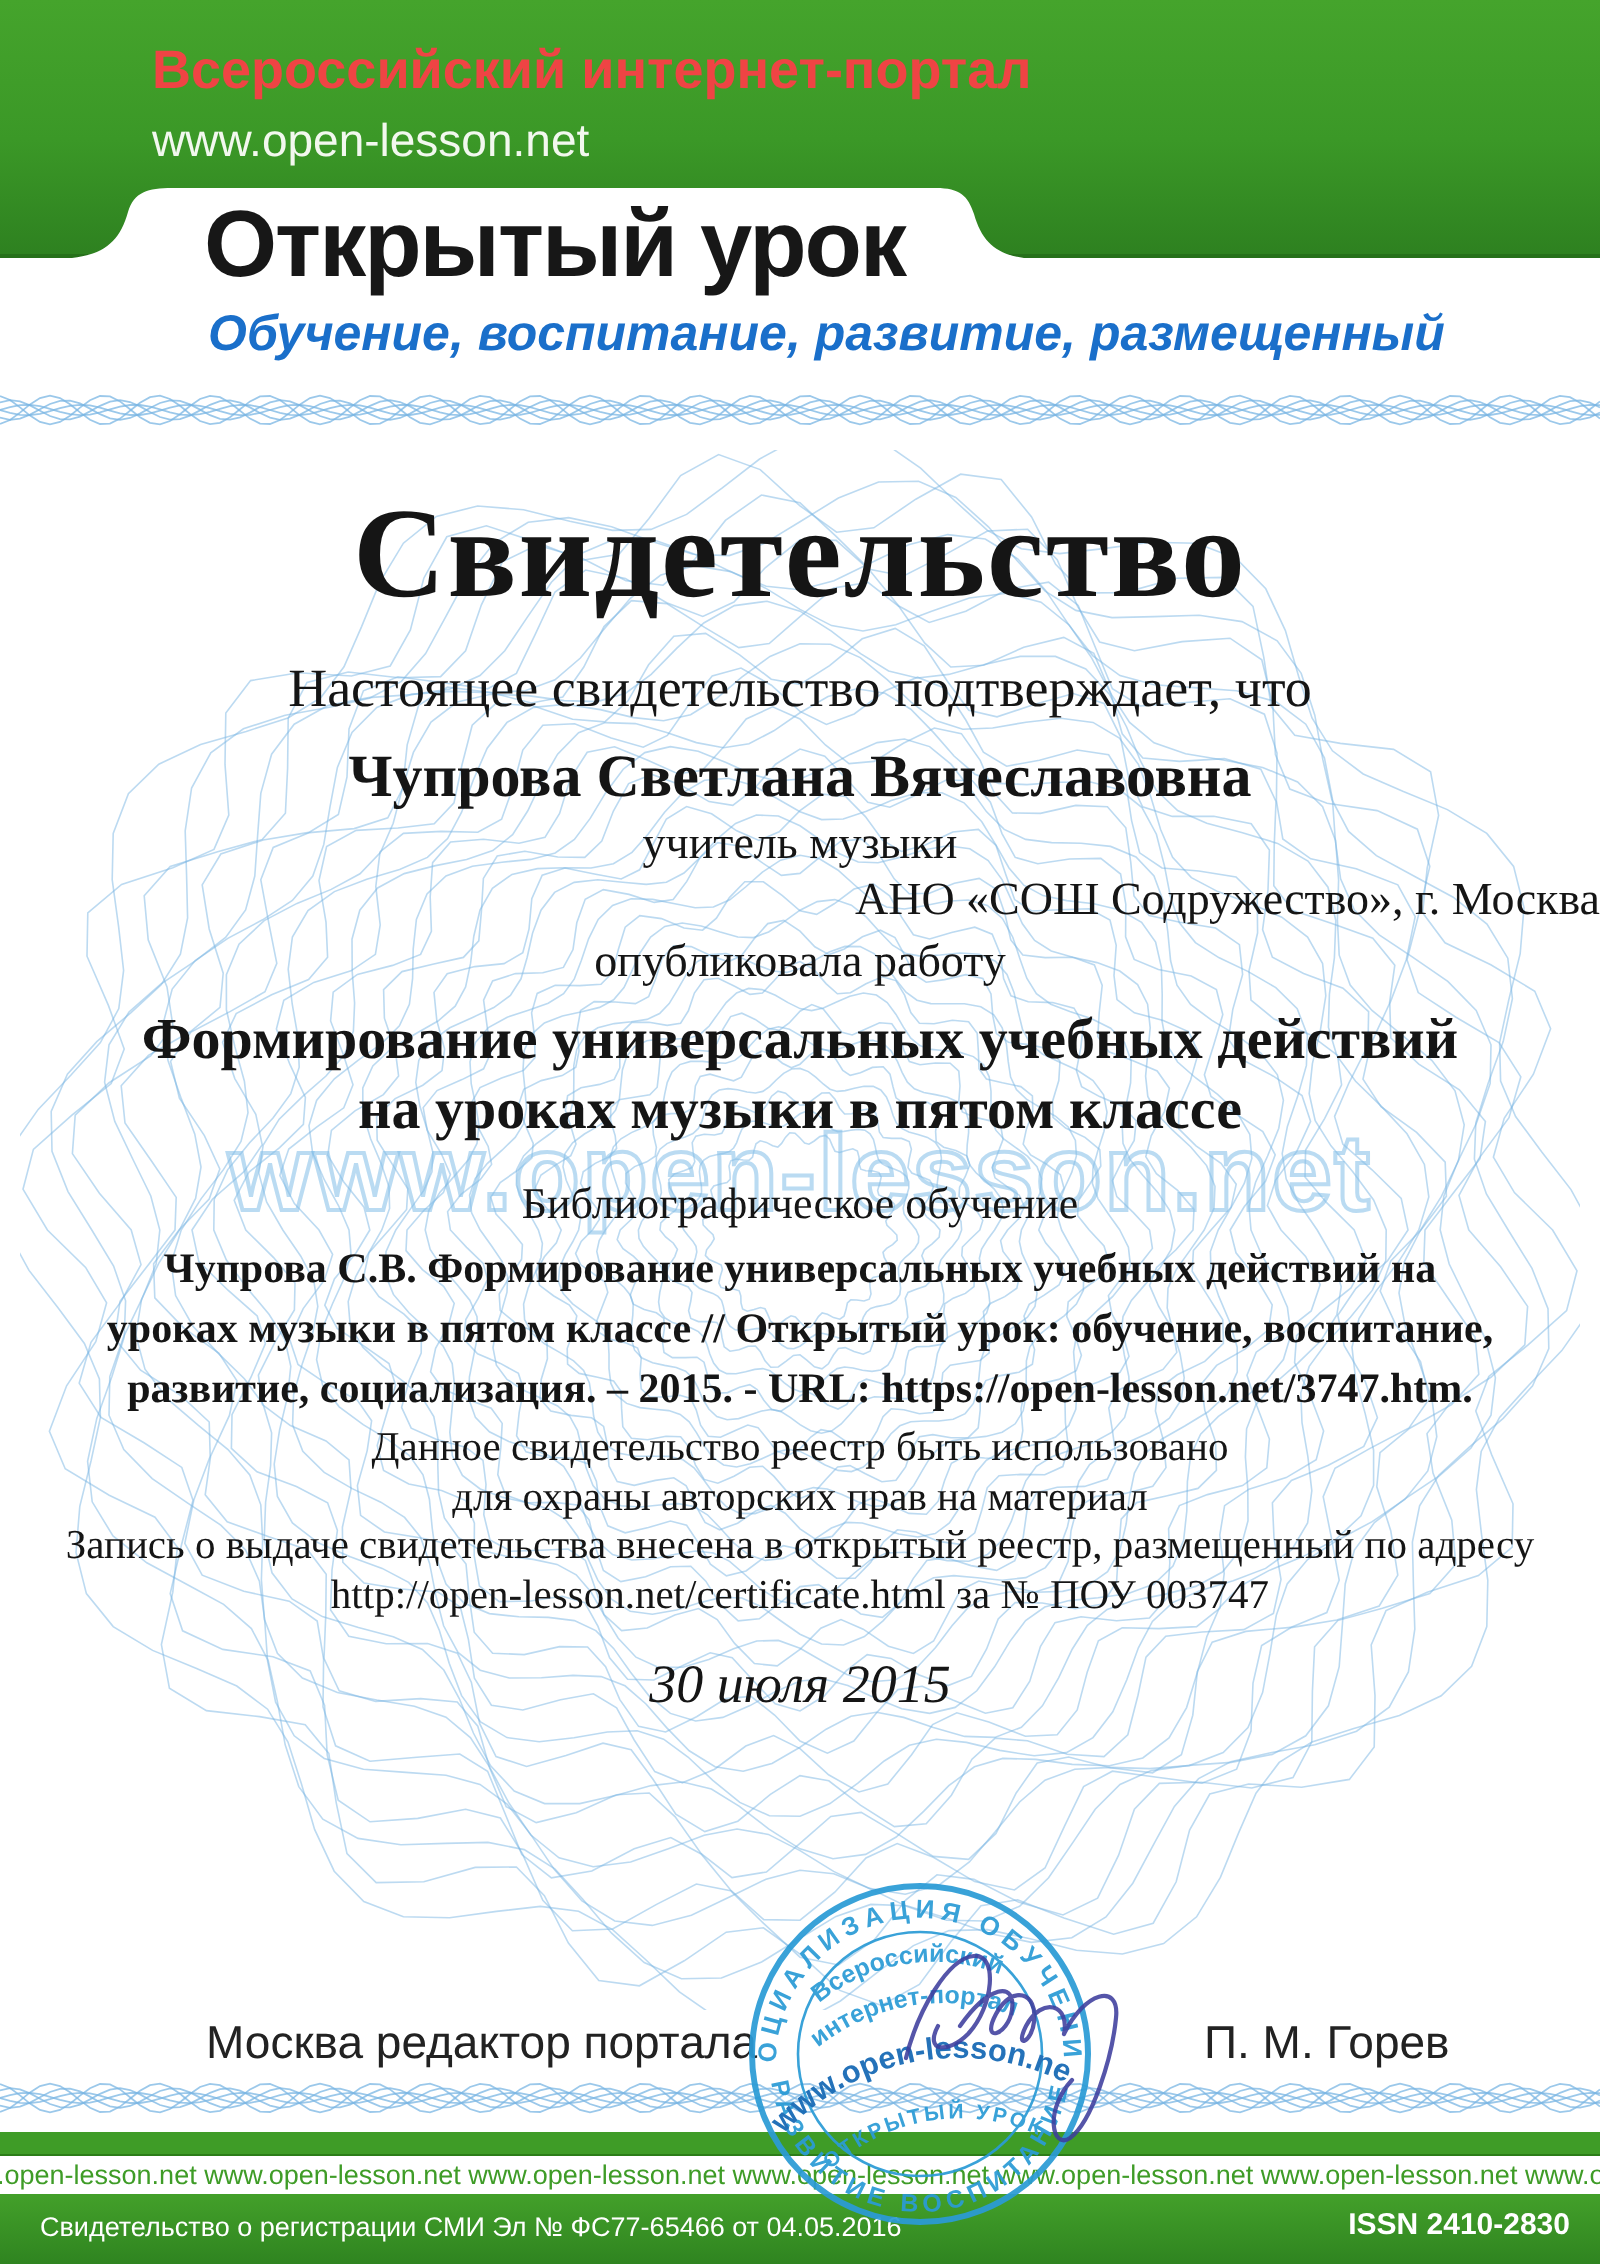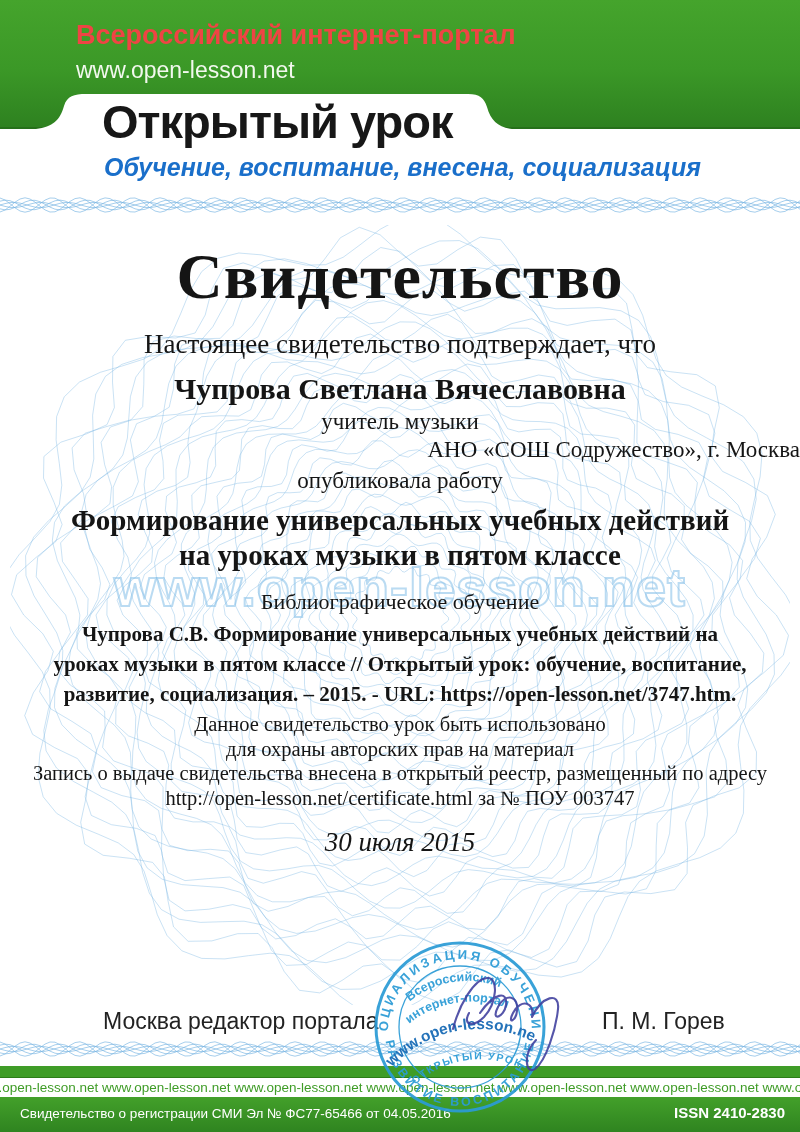--- a/index.html
+++ b/index.html
@@ -77,21 +77,21 @@
 
 <div class="page">
 
   <div class="header"></div>
   <div class="portal-title">Всероссийский интернет-портал</div>
   <div class="portal-url">www.open-lesson.net</div>
   <svg class="tab-shape" viewBox="0 0 490 36" preserveAspectRatio="none">
     <path d="M 8,36 C 25,34 32,27 36,13 C 39,3 46,1 58,1 L 440,1 C 452,1 456,5 459,14 C 463,28 470,34 484,36 Z" fill="#ffffff"></path>
   </svg>
   <div class="logo-title">Открытый урок</div>
-  <div class="logo-subtitle">Обучение, воспитание, внесена, социализация</div>
+  <div class="logo-subtitle">Обучение, воспитание, развитие, размещенный</div>
 
   <svg id="band-top" class="band" viewBox="0 0 800 22">
       <path d="M0,11.0L5,12.4L10,13.4L15,13.6L20,12.9L25,11.6L30,10.1L35,8.9L40,8.4L45,8.7L50,9.8L55,11.3L60,12.7L65,13.5L70,13.5L75,12.7L80,11.3L85,9.8L90,8.7L95,8.4L100,8.9L105,10.1L110,11.6L115,12.9L120,13.6L125,13.4L130,12.4L135,11.0L140,9.6L145,8.6L150,8.4L155,9.1L160,10.4L165,11.9L170,13.1L175,13.6L180,13.3L185,12.2L190,10.7L195,9.3L200,8.5L205,8.5L210,9.3L215,10.7L220,12.2L225,13.3L230,13.6L235,13.1L240,11.9L245,10.4L250,9.1L255,8.4L260,8.6L265,9.6L270,11.0L275,12.4L280,13.4L285,13.6L290,12.9L295,11.6L300,10.1L305,8.9L310,8.4L315,8.7L320,9.8L325,11.3L330,12.7L335,13.5L340,13.5L345,12.7L350,11.3L355,9.8L360,8.7L365,8.4L370,8.9L375,10.1L380,11.6L385,12.9L390,13.6L395,13.4L400,12.4L405,11.0L410,9.6L415,8.6L420,8.4L425,9.1L430,10.4L435,11.9L440,13.1L445,13.6L450,13.3L455,12.2L460,10.7L465,9.3L470,8.5L475,8.5L480,9.3L485,10.7L490,12.2L495,13.3L500,13.6L505,13.1L510,11.9L515,10.4L520,9.1L525,8.4L530,8.6L535,9.6L540,11.0L545,12.4L550,13.4L555,13.6L560,12.9L565,11.6L570,10.1L575,8.9L580,8.4L585,8.7L590,9.8L595,11.3L600,12.7L605,13.5L610,13.5L615,12.7L620,11.3L625,9.8L630,8.7L635,8.4L640,8.9L645,10.1L650,11.6L655,12.9L660,13.6L665,13.4L670,12.4L675,11.0L680,9.6L685,8.6L690,8.4L695,9.1L700,10.4L705,11.9L710,13.1L715,13.6L720,13.3L725,12.2L730,10.7L735,9.3L740,8.5L745,8.5L750,9.3L755,10.7L760,12.2L765,13.3L770,13.6L775,13.1L780,11.9L785,10.4L790,9.1L795,8.4L800,8.6" fill="none" stroke="#7ab6e3" stroke-opacity="0.75" stroke-width="0.9"></path>
       <path d="M0,11.0L5,9.6L10,8.6L15,8.4L20,9.1L25,10.4L30,11.9L35,13.1L40,13.6L45,13.3L50,12.2L55,10.7L60,9.3L65,8.5L70,8.5L75,9.3L80,10.7L85,12.2L90,13.3L95,13.6L100,13.1L105,11.9L110,10.4L115,9.1L120,8.4L125,8.6L130,9.6L135,11.0L140,12.4L145,13.4L150,13.6L155,12.9L160,11.6L165,10.1L170,8.9L175,8.4L180,8.7L185,9.8L190,11.3L195,12.7L200,13.5L205,13.5L210,12.7L215,11.3L220,9.8L225,8.7L230,8.4L235,8.9L240,10.1L245,11.6L250,12.9L255,13.6L260,13.4L265,12.4L270,11.0L275,9.6L280,8.6L285,8.4L290,9.1L295,10.4L300,11.9L305,13.1L310,13.6L315,13.3L320,12.2L325,10.7L330,9.3L335,8.5L340,8.5L345,9.3L350,10.7L355,12.2L360,13.3L365,13.6L370,13.1L375,11.9L380,10.4L385,9.1L390,8.4L395,8.6L400,9.6L405,11.0L410,12.4L415,13.4L420,13.6L425,12.9L430,11.6L435,10.1L440,8.9L445,8.4L450,8.7L455,9.8L460,11.3L465,12.7L470,13.5L475,13.5L480,12.7L485,11.3L490,9.8L495,8.7L500,8.4L505,8.9L510,10.1L515,11.6L520,12.9L525,13.6L530,13.4L535,12.4L540,11.0L545,9.6L550,8.6L555,8.4L560,9.1L565,10.4L570,11.9L575,13.1L580,13.6L585,13.3L590,12.2L595,10.7L600,9.3L605,8.5L610,8.5L615,9.3L620,10.7L625,12.2L630,13.3L635,13.6L640,13.1L645,11.9L650,10.4L655,9.1L660,8.4L665,8.6L670,9.6L675,11.0L680,12.4L685,13.4L690,13.6L695,12.9L700,11.6L705,10.1L710,8.9L715,8.4L720,8.7L725,9.8L730,11.3L735,12.7L740,13.5L745,13.5L750,12.7L755,11.3L760,9.8L765,8.7L770,8.4L775,8.9L780,10.1L785,11.6L790,12.9L795,13.6L800,13.4" fill="none" stroke="#7ab6e3" stroke-opacity="0.75" stroke-width="0.9"></path>
       <path d="M0,14.8L5,15.9L10,15.3L15,13.3L20,10.6L25,8.0L30,6.4L35,6.3L40,7.7L45,10.3L50,13.1L55,15.2L60,15.9L65,15.0L70,12.8L75,10.0L80,7.5L85,6.2L90,6.4L95,8.2L100,10.8L105,13.6L110,15.4L115,15.8L120,14.7L125,12.3L130,9.5L135,7.2L140,6.1L145,6.7L150,8.7L155,11.4L160,14.0L165,15.6L170,15.7L175,14.3L180,11.7L185,8.9L190,6.8L195,6.1L200,7.0L205,9.2L210,12.0L215,14.5L220,15.8L225,15.6L230,13.8L235,11.2L240,8.4L245,6.6L250,6.2L255,7.3L260,9.7L265,12.5L270,14.8L275,15.9L280,15.3L285,13.3L290,10.6L295,8.0L300,6.4L305,6.3L310,7.7L315,10.3L320,13.1L325,15.2L330,15.9L335,15.0L340,12.8L345,10.0L350,7.5L355,6.2L360,6.4L365,8.2L370,10.8L375,13.6L380,15.4L385,15.8L390,14.7L395,12.3L400,9.5L405,7.2L410,6.1L415,6.7L420,8.7L425,11.4L430,14.0L435,15.6L440,15.7L445,14.3L450,11.7L455,8.9L460,6.8L465,6.1L470,7.0L475,9.2L480,12.0L485,14.5L490,15.8L495,15.6L500,13.8L505,11.2L510,8.4L515,6.6L520,6.2L525,7.3L530,9.7L535,12.5L540,14.8L545,15.9L550,15.3L555,13.3L560,10.6L565,8.0L570,6.4L575,6.3L580,7.7L585,10.3L590,13.1L595,15.2L600,15.9L605,15.0L610,12.8L615,10.0L620,7.5L625,6.2L630,6.4L635,8.2L640,10.8L645,13.6L650,15.4L655,15.8L660,14.7L665,12.3L670,9.5L675,7.2L680,6.1L685,6.7L690,8.7L695,11.4L700,14.0L705,15.6L710,15.7L715,14.3L720,11.7L725,8.9L730,6.8L735,6.1L740,7.0L745,9.2L750,12.0L755,14.5L760,15.8L765,15.6L770,13.8L775,11.2L780,8.4L785,6.6L790,6.2L795,7.3L800,9.7" fill="none" stroke="#7ab6e3" stroke-opacity="0.75" stroke-width="0.9"></path>
       <path d="M0,7.2L5,6.1L10,6.7L15,8.7L20,11.4L25,14.0L30,15.6L35,15.7L40,14.3L45,11.7L50,8.9L55,6.8L60,6.1L65,7.0L70,9.2L75,12.0L80,14.5L85,15.8L90,15.6L95,13.8L100,11.2L105,8.4L110,6.6L115,6.2L120,7.3L125,9.7L130,12.5L135,14.8L140,15.9L145,15.3L150,13.3L155,10.6L160,8.0L165,6.4L170,6.3L175,7.7L180,10.3L185,13.1L190,15.2L195,15.9L200,15.0L205,12.8L210,10.0L215,7.5L220,6.2L225,6.4L230,8.2L235,10.8L240,13.6L245,15.4L250,15.8L255,14.7L260,12.3L265,9.5L270,7.2L275,6.1L280,6.7L285,8.7L290,11.4L295,14.0L300,15.6L305,15.7L310,14.3L315,11.7L320,8.9L325,6.8L330,6.1L335,7.0L340,9.2L345,12.0L350,14.5L355,15.8L360,15.6L365,13.8L370,11.2L375,8.4L380,6.6L385,6.2L390,7.3L395,9.7L400,12.5L405,14.8L410,15.9L415,15.3L420,13.3L425,10.6L430,8.0L435,6.4L440,6.3L445,7.7L450,10.3L455,13.1L460,15.2L465,15.9L470,15.0L475,12.8L480,10.0L485,7.5L490,6.2L495,6.4L500,8.2L505,10.8L510,13.6L515,15.4L520,15.8L525,14.7L530,12.3L535,9.5L540,7.2L545,6.1L550,6.7L555,8.7L560,11.4L565,14.0L570,15.6L575,15.7L580,14.3L585,11.7L590,8.9L595,6.8L600,6.1L605,7.0L610,9.2L615,12.0L620,14.5L625,15.8L630,15.6L635,13.8L640,11.2L645,8.4L650,6.6L655,6.2L660,7.3L665,9.7L670,12.5L675,14.8L680,15.9L685,15.3L690,13.3L695,10.6L700,8.0L705,6.4L710,6.3L715,7.7L720,10.3L725,13.1L730,15.2L735,15.9L740,15.0L745,12.8L750,10.0L755,7.5L760,6.2L765,6.4L770,8.2L775,10.8L780,13.6L785,15.4L790,15.8L795,14.7L800,12.3" fill="none" stroke="#7ab6e3" stroke-opacity="0.75" stroke-width="0.9"></path>
       <path d="M0,18.0L5,16.0L10,12.3L15,8.2L20,5.0L25,3.8L30,5.0L35,8.1L40,12.2L45,15.9L50,18.0L55,17.8L60,15.3L65,11.4L70,7.4L75,4.6L80,3.8L85,5.5L90,8.9L95,13.0L100,16.5L105,18.1L110,17.4L115,14.6L120,10.6L125,6.7L130,4.2L135,4.0L140,6.0L145,9.7L150,13.8L155,17.0L160,18.2L165,17.0L170,13.9L175,9.8L180,6.1L185,4.0L190,4.2L195,6.7L200,10.6L205,14.6L210,17.4L215,18.2L220,16.5L225,13.1L230,9.0L235,5.5L240,3.9L245,4.6L250,7.4L255,11.4L260,15.3L265,17.8L270,18.0L275,16.0L280,12.3L285,8.2L290,5.0L295,3.8L300,5.0L305,8.1L310,12.2L315,15.9L320,18.0L325,17.8L330,15.3L335,11.4L340,7.4L345,4.6L350,3.8L355,5.5L360,8.9L365,13.0L370,16.5L375,18.1L380,17.4L385,14.6L390,10.6L395,6.7L400,4.2L405,4.0L410,6.0L415,9.7L420,13.8L425,17.0L430,18.2L435,17.0L440,13.9L445,9.8L450,6.1L455,4.0L460,4.2L465,6.7L470,10.6L475,14.6L480,17.4L485,18.2L490,16.5L495,13.1L500,9.0L505,5.5L510,3.9L515,4.6L520,7.4L525,11.4L530,15.3L535,17.8L540,18.0L545,16.0L550,12.3L555,8.2L560,5.0L565,3.8L570,5.0L575,8.1L580,12.2L585,15.9L590,18.0L595,17.8L600,15.3L605,11.4L610,7.4L615,4.6L620,3.8L625,5.5L630,8.9L635,13.0L640,16.5L645,18.1L650,17.4L655,14.6L660,10.6L665,6.7L670,4.2L675,4.0L680,6.0L685,9.7L690,13.8L695,17.0L700,18.2L705,17.0L710,13.9L715,9.8L720,6.1L725,4.0L730,4.2L735,6.7L740,10.6L745,14.6L750,17.4L755,18.2L760,16.5L765,13.1L770,9.0L775,5.5L780,3.9L785,4.6L790,7.4L795,11.4L800,15.3" fill="none" stroke="#7ab6e3" stroke-opacity="0.75" stroke-width="0.9"></path>
       <path d="M0,4.0L5,6.0L10,9.7L15,13.8L20,17.0L25,18.2L30,17.0L35,13.9L40,9.8L45,6.1L50,4.0L55,4.2L60,6.7L65,10.6L70,14.6L75,17.4L80,18.2L85,16.5L90,13.1L95,9.0L100,5.5L105,3.9L110,4.6L115,7.4L120,11.4L125,15.3L130,17.8L135,18.0L140,16.0L145,12.3L150,8.2L155,5.0L160,3.8L165,5.0L170,8.1L175,12.2L180,15.9L185,18.0L190,17.8L195,15.3L200,11.4L205,7.4L210,4.6L215,3.8L220,5.5L225,8.9L230,13.0L235,16.5L240,18.1L245,17.4L250,14.6L255,10.6L260,6.7L265,4.2L270,4.0L275,6.0L280,9.7L285,13.8L290,17.0L295,18.2L300,17.0L305,13.9L310,9.8L315,6.1L320,4.0L325,4.2L330,6.7L335,10.6L340,14.6L345,17.4L350,18.2L355,16.5L360,13.1L365,9.0L370,5.5L375,3.9L380,4.6L385,7.4L390,11.4L395,15.3L400,17.8L405,18.0L410,16.0L415,12.3L420,8.2L425,5.0L430,3.8L435,5.0L440,8.1L445,12.2L450,15.9L455,18.0L460,17.8L465,15.3L470,11.4L475,7.4L480,4.6L485,3.8L490,5.5L495,8.9L500,13.0L505,16.5L510,18.1L515,17.4L520,14.6L525,10.6L530,6.7L535,4.2L540,4.0L545,6.0L550,9.7L555,13.8L560,17.0L565,18.2L570,17.0L575,13.9L580,9.8L585,6.1L590,4.0L595,4.2L600,6.7L605,10.6L610,14.6L615,17.4L620,18.2L625,16.5L630,13.1L635,9.0L640,5.5L645,3.9L650,4.6L655,7.4L660,11.4L665,15.3L670,17.8L675,18.0L680,16.0L685,12.3L690,8.2L695,5.0L700,3.8L705,5.0L710,8.1L715,12.2L720,15.9L725,18.0L730,17.8L735,15.3L740,11.4L745,7.4L750,4.6L755,3.8L760,5.5L765,8.9L770,13.0L775,16.5L780,18.1L785,17.4L790,14.6L795,10.6L800,6.7" fill="none" stroke="#7ab6e3" stroke-opacity="0.75" stroke-width="0.9"></path>
     </svg>
   <svg id="rosette" viewBox="0 0 780 780">
@@ -142,21 +142,21 @@
 
   <div class="center ser cert-title">Свидетельство</div>
   <div class="center ser confirm-line">Настоящее свидетельство подтверждает, что</div>
   <div class="center ser recipient">Чупрова Светлана Вячеславовна</div>
   <div class="center ser role">учитель музыки</div>
   <div class="center ser org">АНО «СОШ Содружество», г. Москва</div>
   <div class="center ser work-title">Формирование универсальных учебных действий на уроках музыки в пятом классе</div>
   <div class="center ser published">опубликовала работу</div>
   <div class="center ser bib-label">Библиографическое обучение</div>
   <div class="center ser bib-text">Чупрова С.В. Формирование универсальных учебных действий на уроках музыки в пятом классе // Открытый урок: обучение, воспитание, развитие, социализация. – 2015. - URL: https://open-lesson.net/3747.htm.</div>
-  <div class="center ser note n1">Данное свидетельство урок быть использовано</div>
+  <div class="center ser note n1">Данное свидетельство реестр быть использовано</div>
   <div class="center ser note n2">для охраны авторских прав на материал</div>
   <div class="center ser note n3">Запись о выдаче свидетельства внесена в открытый реестр, размещенный по адресу</div>
   <div class="center ser note n4">http://open-lesson.net/certificate.html за № ПОУ 003747</div>
   <div class="center ser date-line">30 июля 2015</div>
 
   <div class="editor-label">Москва редактор портала</div>
   <div class="editor-name">П. М. Горев</div>
 
   <svg id="stamp" viewBox="-95 -95 190 190">
     <defs>

